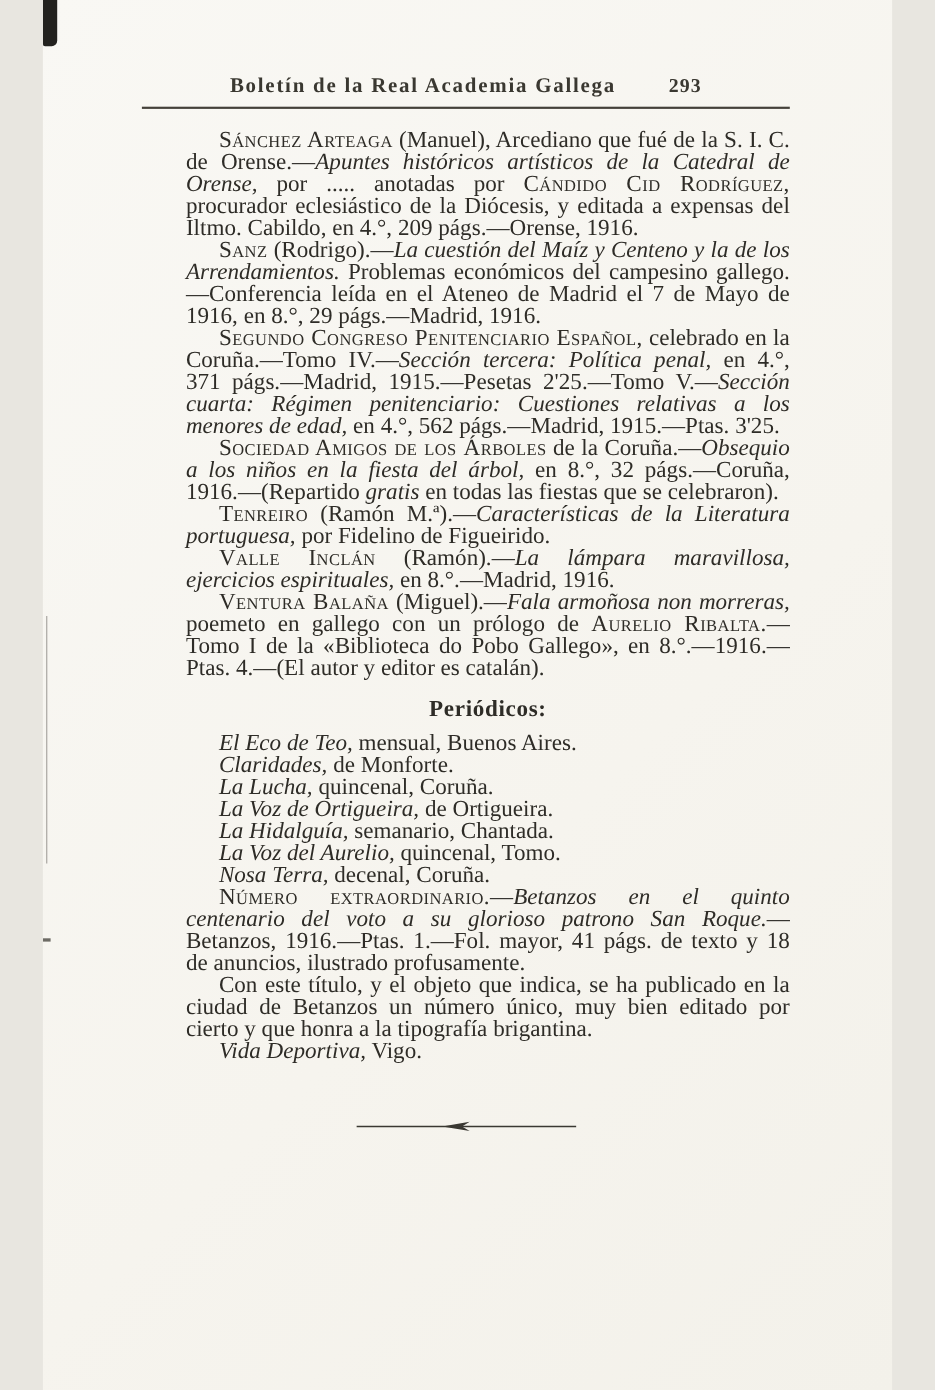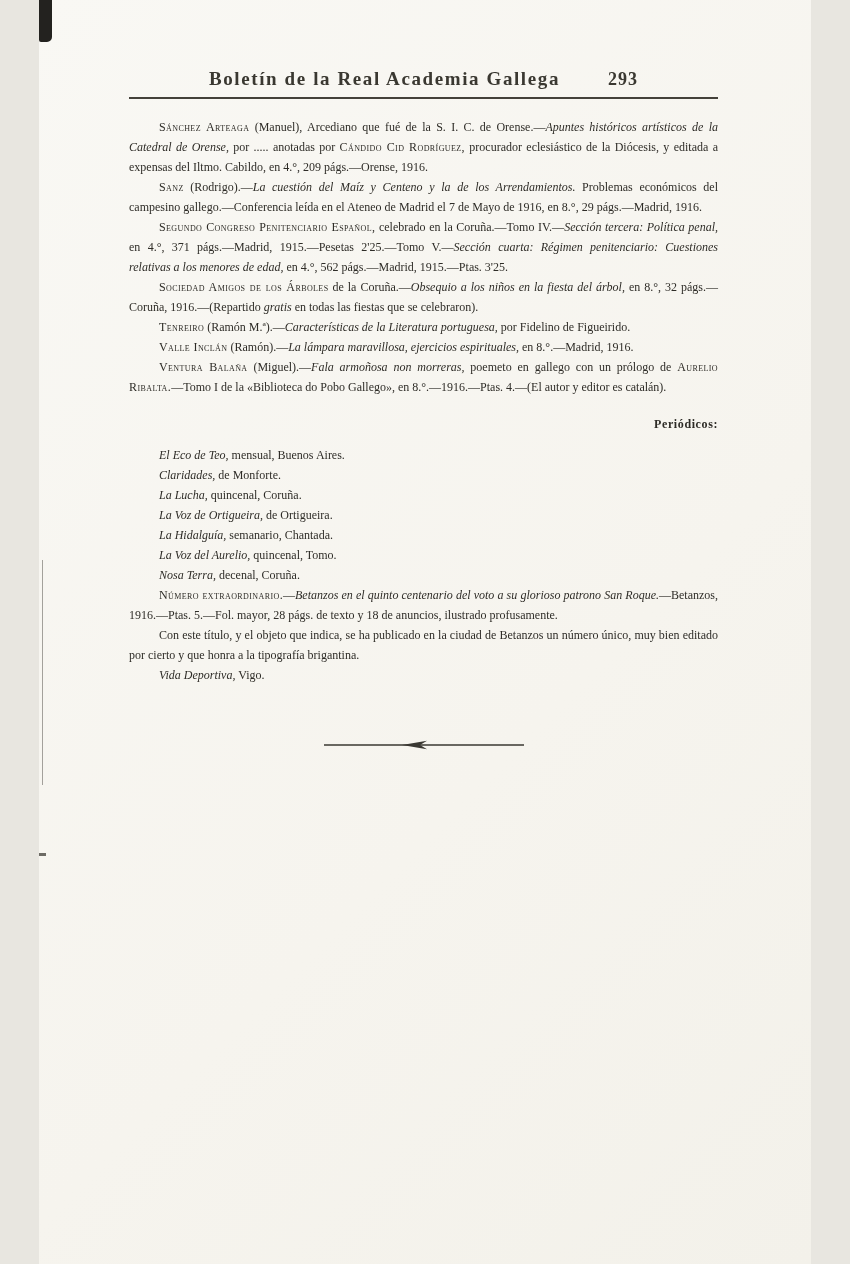--- a/index.html
+++ b/index.html
@@ -37,31 +37,32 @@
   }
   .page-header .pagenum {
     font-size: 18px;
     font-weight: bold;
     color: #3a3831;
     letter-spacing: 1px;
   }
   
   .doc-body {
     margin-top: 18px;
-    font-size: 12px;
+    font-size: 21px;
     line-height: 20px;
+    margin-left: 40px;
   }
   .block {
     margin: 0;
     text-indent: 30px;
     text-align: justify;
   }
   .block.heading {
     text-indent: 0;
-    text-align: right;
+    text-align: center;
     font-weight: bold;
     letter-spacing: 0.6px;
     margin: 17px 0 11px 0;
   }
   .seg-n { font-style: normal; }
   .seg-i { font-style: italic; }
   .seg-b { font-weight: bold; }
   .seg-sc {
     font-variant: small-caps;
     letter-spacing: 0.4px;
@@ -113,21 +114,21 @@
       <p class="block entry"><span class="seg-sc">Valle Inclán</span><span class="seg-n"> (Ramón).—</span><span class="seg-i">La lámpara maravillosa, ejercicios espirituales,</span><span class="seg-n"> en 8.°.—Madrid, 1916.</span></p>
       <p class="block entry"><span class="seg-sc">Ventura Balaña</span><span class="seg-n"> (Miguel).—</span><span class="seg-i">Fala armoñosa non morreras,</span><span class="seg-n"> poemeto en gallego con un prólogo de </span><span class="seg-sc">Aurelio Ribalta.</span><span class="seg-n">—Tomo I de la «Biblioteca do Pobo Gallego», en 8.°.—1916.—Ptas. 4.—(El autor y editor es catalán).</span></p>
       <p class="block heading"><span class="seg-b">Periódicos:</span></p>
       <p class="block periodical"><span class="seg-i">El Eco de Teo,</span><span class="seg-n"> mensual, Buenos Aires.</span></p>
       <p class="block periodical"><span class="seg-i">Claridades,</span><span class="seg-n"> de Monforte.</span></p>
       <p class="block periodical"><span class="seg-i">La Lucha,</span><span class="seg-n"> quincenal, Coruña.</span></p>
       <p class="block periodical"><span class="seg-i">La Voz de Ortigueira,</span><span class="seg-n"> de Ortigueira.</span></p>
       <p class="block periodical"><span class="seg-i">La Hidalguía,</span><span class="seg-n"> semanario, Chantada.</span></p>
       <p class="block periodical"><span class="seg-i">La Voz del Aurelio,</span><span class="seg-n"> quincenal, Tomo.</span></p>
       <p class="block periodical"><span class="seg-i">Nosa Terra,</span><span class="seg-n"> decenal, Coruña.</span></p>
-      <p class="block entry"><span class="seg-sc">Número extraordinario.</span><span class="seg-n">—</span><span class="seg-i">Betanzos en el quinto centenario del voto a su glorioso patrono San Roque.</span><span class="seg-n">—Betanzos, 1916.—Ptas. 5.—Fol. mayor, 28 págs. de texto y 18 de anuncios, ilustrado profusamente.</span></p>
+      <p class="block entry"><span class="seg-sc">Número extraordinario.</span><span class="seg-n">—</span><span class="seg-i">Betanzos en el quinto centenario del voto a su glorioso patrono San Roque.</span><span class="seg-n">—Betanzos, 1916.—Ptas. 1.—Fol. mayor, 41 págs. de texto y 18 de anuncios, ilustrado profusamente.</span></p>
       <p class="block entry"><span class="seg-n">Con este título, y el objeto que indica, se ha publicado en la ciudad de Betanzos un número único, muy bien editado por cierto y que honra a la tipografía brigantina.</span></p>
       <p class="block periodical"><span class="seg-i">Vida Deportiva,</span><span class="seg-n"> Vigo.</span></p>
     </main>
 
 
   <div class="divider">
     <svg width="200" height="12" viewBox="0 0 200 12">
       <line x1="0" y1="6" x2="200" y2="6" stroke="#3a3832" stroke-width="1.4"></line>
       <polygon points="103,1.8 78,6 103,10.2 96,6" fill="#3a3832"></polygon>
     </svg>

